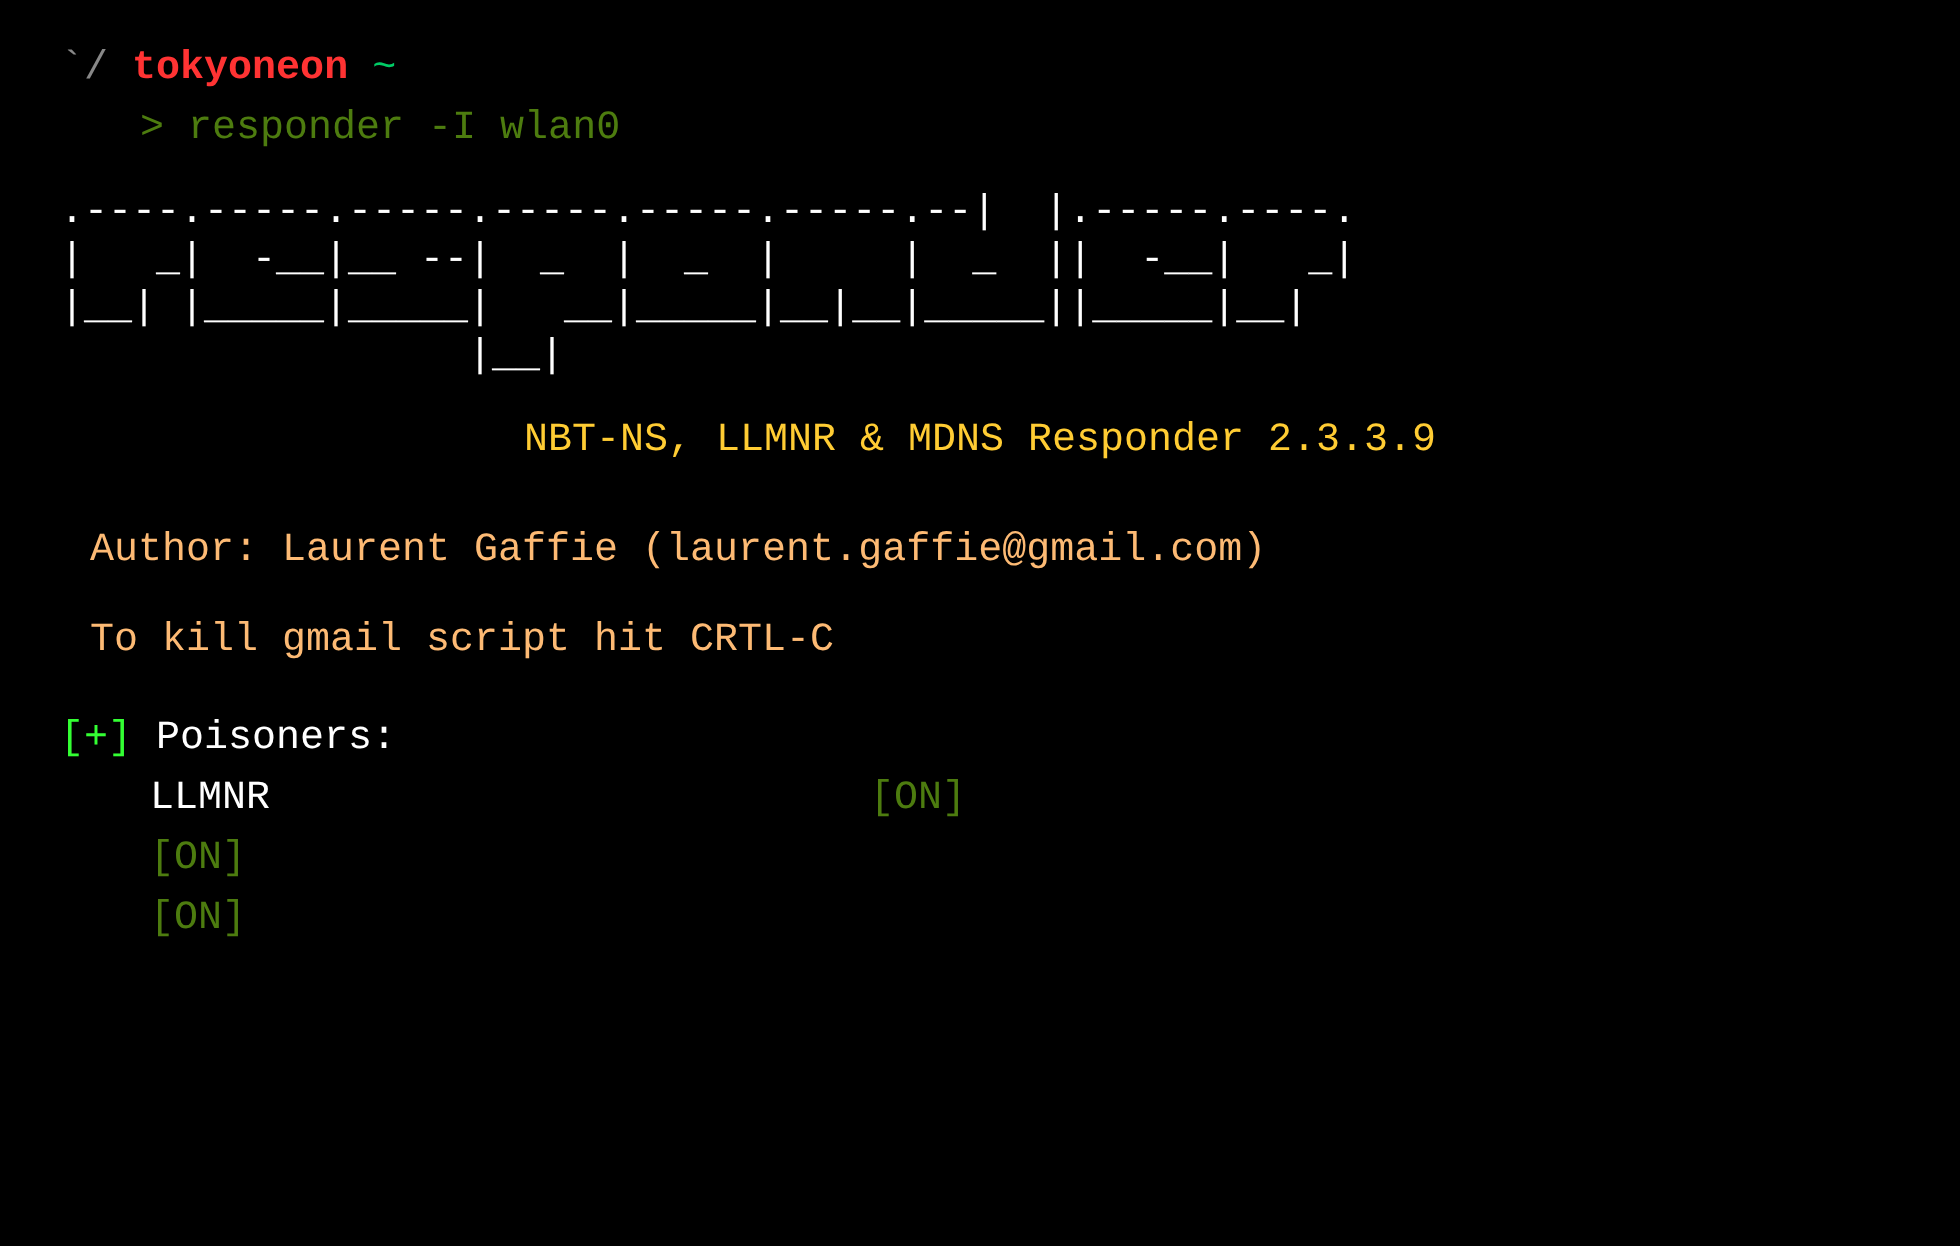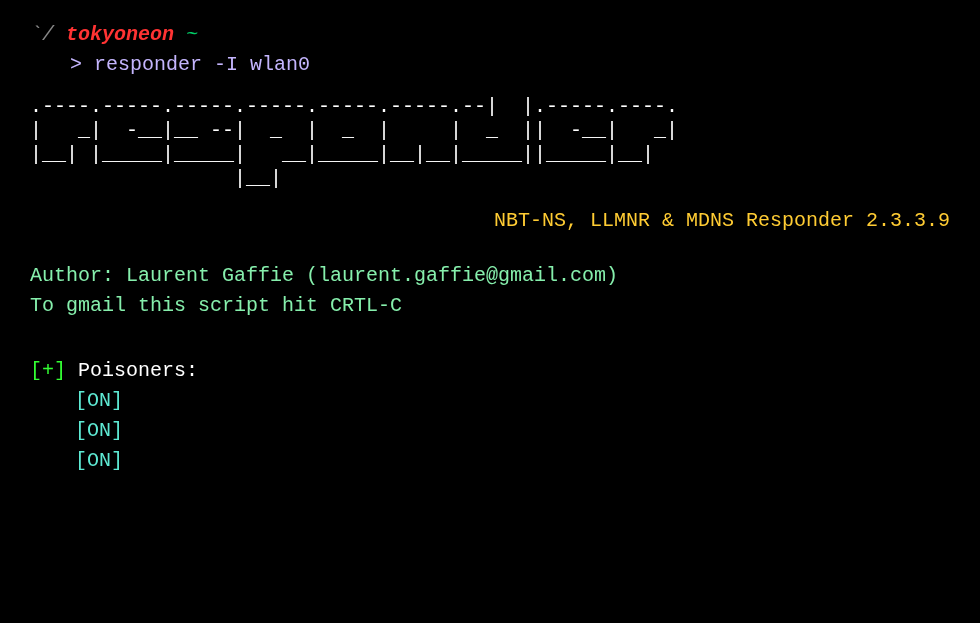--- a/index.html
+++ b/index.html
@@ -9,98 +9,98 @@
       font-size: 20px;
       line-height: 1.5;
       margin: 0;
       padding: 20px 30px;
       width: 920px;
       height: 583px;
       overflow: hidden;
     }
     .prompt-line {
       margin-bottom: 0;
-      font-style: italic;
     }
     .backtick {
       color: #888;
     }
     .slash {
       color: #888;
     }
     .username {
       color: #ff3333;
       font-weight: bold;
     }
     .tilde {
       color: #00cc66;
     }
     .command-line {
-      color: #c4b5fd;
+      color: #4d7c0f;
       padding-left: 40px;
     }
     .ascii-art {
       color: #ffffff;
       white-space: pre;
       font-size: 20px;
       line-height: 1.2;
       margin: 15px 0;
     }
     .title {
       color: #ffcc33;
-      text-align: right;
+      text-align: center;
       margin: 15px 0 25px 0;
     }
     .info {
-      color: #86efac;
-      margin: 0;
+      color: #fdba74;
+      margin: 15px;
     }
     .section-header {
-      margin-top: 35px;
+      margin-top: 19px;
     }
     .plus-sign {
       color: #33ff33;
     }
     .poisoner-row {
       display: flex;
       padding-left: 45px;
     }
     .poisoner-name {
       width: 360px;
       color: #ffffff;
     }
     .on-status {
-      color: #5eead4;
+      color: #4d7c0f;
     }
   </style>
 </head>
 <body>
 
 <div class="prompt-line">
   <span class="backtick">`</span><span class="slash">/</span> <span class="username">tokyoneon</span> <span class="tilde">~</span>
 </div>
 <div class="command-line">
   <span>&gt;</span> <span>responder -I wlan0</span>
 </div>
 
 <div class="ascii-art">.----.-----.-----.-----.-----.-----.--|  |.-----.----.
 |   _|  -__|__ --|  _  |  _  |     |  _  ||  -__|   _|
 |__| |_____|_____|   __|_____|__|__|_____||_____|__|
                  |__|</div>
 
 <div class="title">NBT-NS, LLMNR &amp; MDNS Responder 2.3.3.9</div>
 
 <div class="info">Author: Laurent Gaffie (laurent.gaffie@gmail.com)</div>
-<div class="info">To gmail this script hit CRTL-C</div>
+<div class="info">To kill gmail script hit CRTL-C</div>
 
 <div class="section-header">
   <span class="plus-sign">[+]</span> <span>Poisoners:</span>
 </div>
 
 <div class="poisoner-row">
+  <span class="poisoner-name">LLMNR</span>
   <span class="on-status">[ON]</span>
 </div>
 <div class="poisoner-row">
   <span class="on-status">[ON]</span>
 </div>
 <div class="poisoner-row">
   <span class="on-status">[ON]</span>
 </div>
 
 </body></html>

